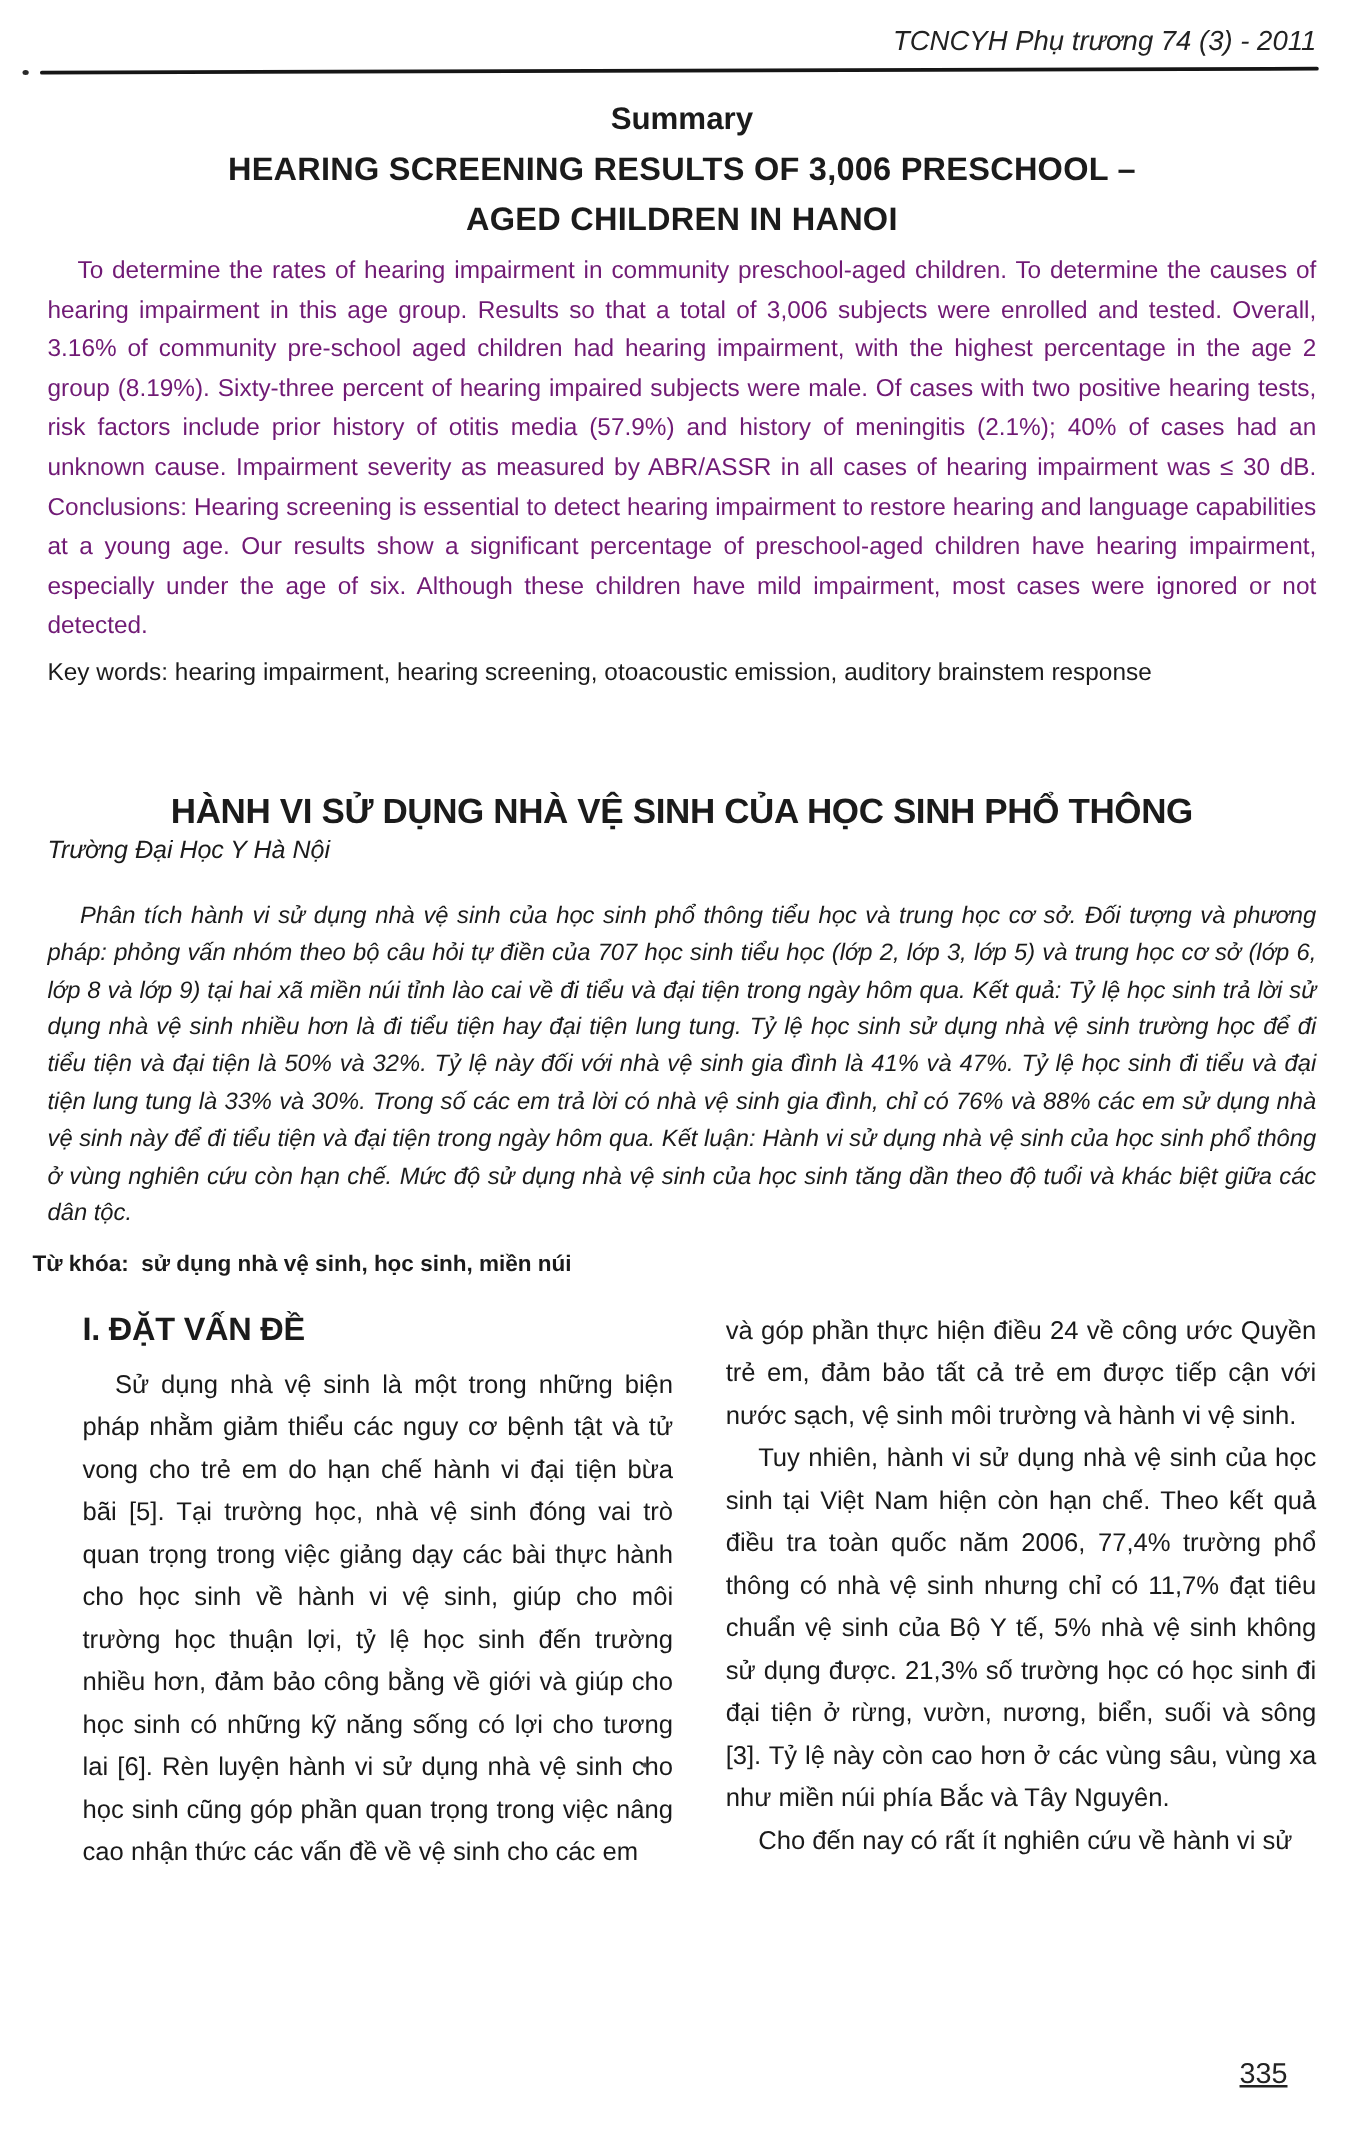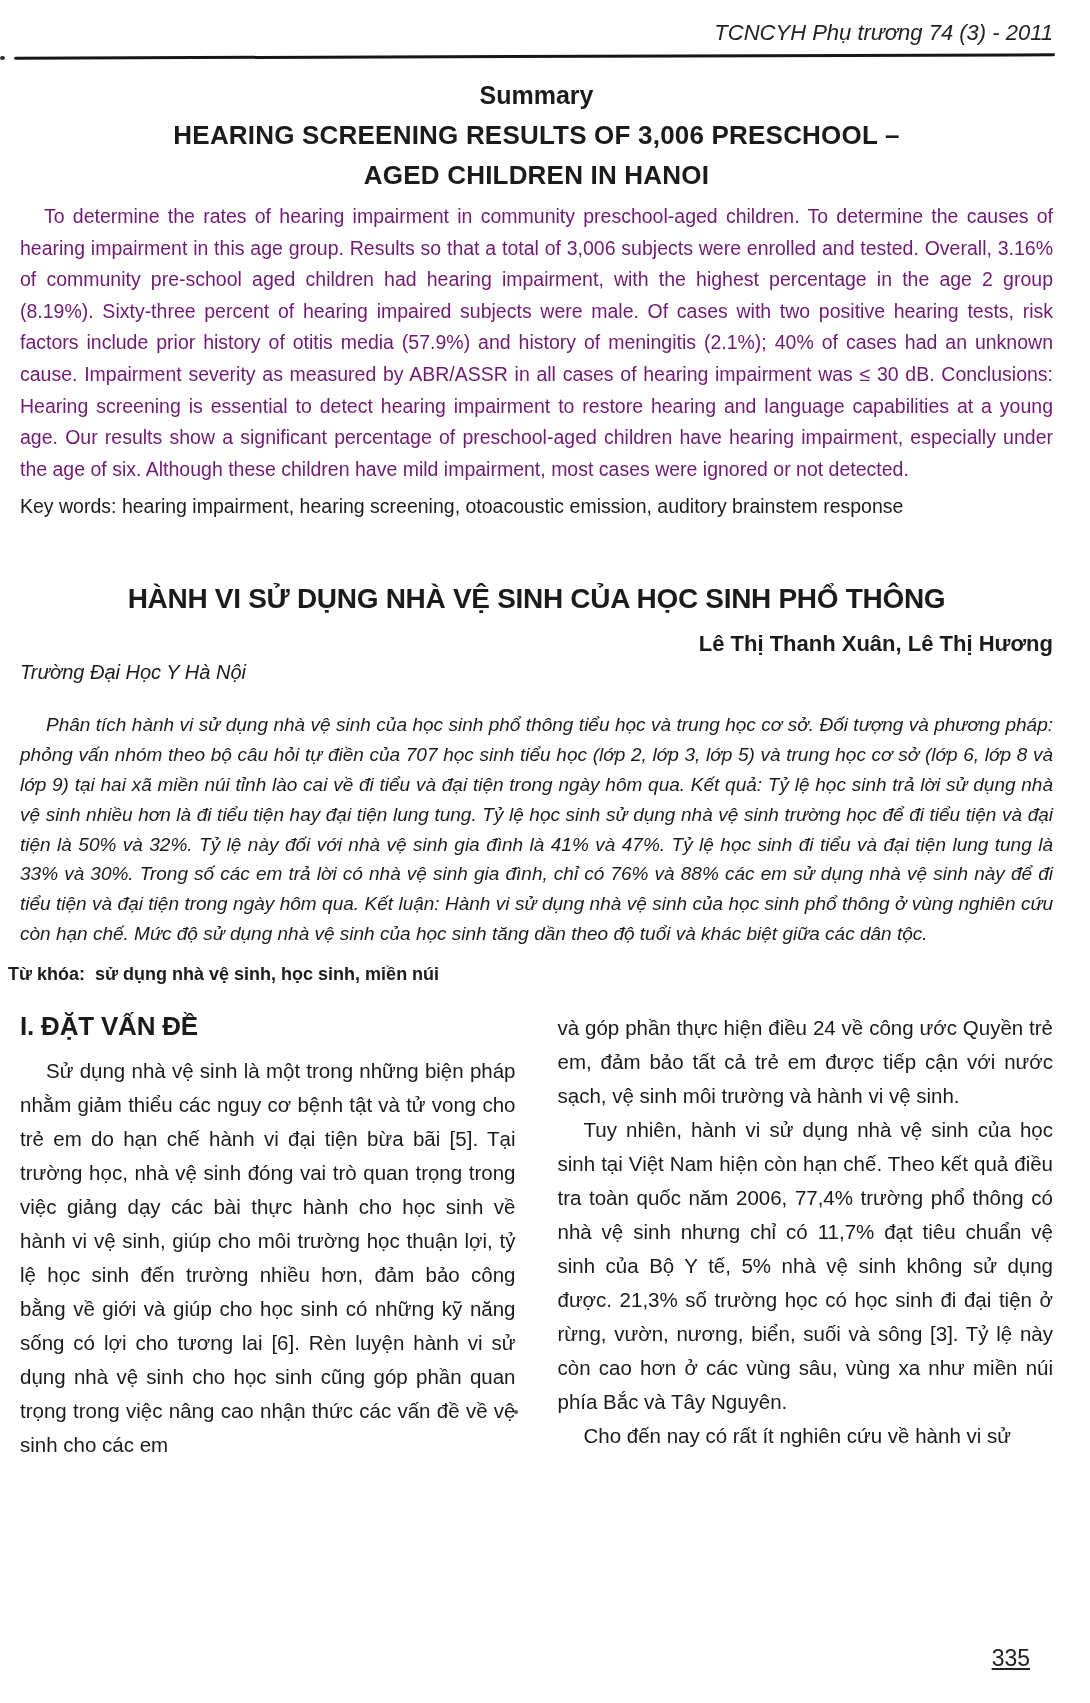--- a/index.html
+++ b/index.html
@@ -2,21 +2,21 @@
 <html><head>
 <meta charset="utf-8">
 <style>
   * { margin:0; padding:0; box-sizing:border-box; }
   html,body { background:#ffffff; }
   body {
     width:1090px; height:1703px; position:relative;
     font-family:"Liberation Sans","DejaVu Sans",sans-serif;
     color:#1b1b1b; overflow:hidden;
   }
-  .page { position:relative; width:100%; height:100%; padding:18px 37px 0 20px; }
+  .page { position:relative; width:100%; height:100%; padding:18px 37px 0 38px; }
 
   
   .journal-ref {
     text-align:right; font-style:italic; font-size:22px; line-height:30px;
     color:#222;
   }
   .rule-wrap { position:relative; margin-top:5px; height:6px; }
   .rule {
     position:absolute; left:-6px; right:-2px; top:2px; height:3px;
     background:#161616; border-radius:2px; transform:rotate(-0.18deg);
@@ -30,32 +30,32 @@
   .abstract-en {
     margin-top:6px; font-size:19.5px; line-height:31.6px;
     text-align:justify; text-indent:24px; color:#701a75;
   }
   .keywords-en {
     margin-top:4px; font-size:19.5px; line-height:34px;
     font-weight:normal; text-align:justify;
   }
 
   
-  .vn-title { text-align:center; font-weight:bold; font-size:28px; letter-spacing:-0.3px; margin-top:60px; }
+  .vn-title { text-align:center; font-weight:bold; font-size:28px; letter-spacing:-0.3px; margin-top:78px; }
   .vn-authors { text-align:right; font-weight:bold; font-size:22px; margin-top:16px; }
   .vn-affiliation { font-style:italic; font-size:20px; margin-top:4px; }
   .abstract-vn {
     margin-top:26px; font-style:italic; font-size:19px; line-height:29.8px;
     text-align:justify; text-indent:26px;
   }
   .keywords-vn { margin-top:15px; font-weight:bold; font-size:18px; margin-left:-12px; }
   .keywords-vn .kw-label { margin-right:10px; }
 
   
-  .columns { display:flex; gap:42px; margin-top:26px; }
+  .columns { display:flex; gap:42px; margin-top:26px;margin-left:28px; }
   .col { flex:1 1 0; }
   .section-heading { font-weight:bold; font-size:26px; letter-spacing:-0.2px; margin-bottom:12px; }
   .col p {
     font-size:20.5px; line-height:34px; text-align:justify; color:#1a1a1a;
   }
   .col p.indent { text-indent:26px; }
 
   .page-number { position:absolute; right:60px; top:1645px; font-size:23px; color:#222;text-decoration:underline; }
 
   .scan-dot { position:absolute; width:4px; height:4px; background:#555; border-radius:50%; }
@@ -78,21 +78,20 @@
     <h1 class="summary-title">
       <span class="tline">HEARING SCREENING RESULTS OF 3,006 PRESCHOOL –</span>
       <span class="tline">AGED CHILDREN IN HANOI</span>
     </h1>
     <p class="abstract-en">To determine the rates of hearing impairment in community preschool-aged children. To determine the causes of hearing impairment in this age group. Results so that a total of 3,006 subjects were enrolled and tested. Overall, 3.16% of community pre-school aged children had hearing impairment, with the highest percentage in the age 2 group (8.19%). Sixty-three percent of hearing impaired subjects were male. Of cases with two positive hearing tests, risk factors include prior history of otitis media (57.9%) and history of meningitis (2.1%); 40% of cases had an unknown cause. Impairment severity as measured by ABR/ASSR in all cases of hearing impairment was ≤ 30 dB. Conclusions: Hearing screening is essential to detect hearing impairment to restore hearing and language capabilities at a young age. Our results show a significant percentage of preschool-aged children have hearing impairment, especially under the age of six. Although these children have mild impairment, most cases were ignored or not detected.</p>
     <p class="keywords-en"><span>Key words:</span> <span>hearing impairment, hearing screening, otoacoustic emission, auditory brainstem response</span></p>
   </section>
 
   <section>
     <h1 class="vn-title">HÀNH VI SỬ DỤNG NHÀ VỆ SINH CỦA HỌC SINH PHỔ THÔNG</h1>
-    <div class="vn-authors">Lê Thị Thanh Xuân, Lê Thị Hương</div>
     <div class="vn-affiliation">Trường Đại Học Y Hà Nội</div>
     <p class="abstract-vn">Phân tích hành vi sử dụng nhà vệ sinh của học sinh phổ thông tiểu học và trung học cơ sở. Đối tượng và phương pháp: phỏng vấn nhóm theo bộ câu hỏi tự điền của 707 học sinh tiểu học (lớp 2, lớp 3, lớp 5) và trung học cơ sở (lớp 6, lớp 8 và lớp 9) tại hai xã miền núi tỉnh lào cai về đi tiểu và đại tiện trong ngày hôm qua. Kết quả: Tỷ lệ học sinh trả lời sử dụng nhà vệ sinh nhiều hơn là đi tiểu tiện hay đại tiện lung tung. Tỷ lệ học sinh sử dụng nhà vệ sinh trường học để đi tiểu tiện và đại tiện là 50% và 32%. Tỷ lệ này đối với nhà vệ sinh gia đình là 41% và 47%. Tỷ lệ học sinh đi tiểu và đại tiện lung tung là 33% và 30%. Trong số các em trả lời có nhà vệ sinh gia đình, chỉ có 76% và 88% các em sử dụng nhà vệ sinh này để đi tiểu tiện và đại tiện trong ngày hôm qua. Kết luận: Hành vi sử dụng nhà vệ sinh của học sinh phổ thông ở vùng nghiên cứu còn hạn chế. Mức độ sử dụng nhà vệ sinh của học sinh tăng dần theo độ tuổi và khác biệt giữa các dân tộc.</p>
     <p class="keywords-vn"><span class="kw-label">Từ khóa:</span><span>sử dụng nhà vệ sinh, học sinh, miền núi</span></p>
   </section>
 
   <section class="columns">
     <div class="col">
       <h3 class="section-heading">I. ĐẶT VẤN ĐỀ</h3>
       <p class="indent">Sử dụng nhà vệ sinh là một trong những biện pháp nhằm giảm thiểu các nguy cơ bệnh tật và tử vong cho trẻ em do hạn chế hành vi đại tiện bừa bãi [5]. Tại trường học, nhà vệ sinh đóng vai trò quan trọng trong việc giảng dạy các bài thực hành cho học sinh về hành vi vệ sinh, giúp cho môi trường học thuận lợi, tỷ lệ học sinh đến trường nhiều hơn, đảm bảo công bằng về giới và giúp cho học sinh có những kỹ năng sống có lợi cho tương lai [6]. Rèn luyện hành vi sử dụng nhà vệ sinh cho học sinh cũng góp phần quan trọng trong việc nâng cao nhận thức các vấn đề về vệ sinh cho các em</p>
     </div>

